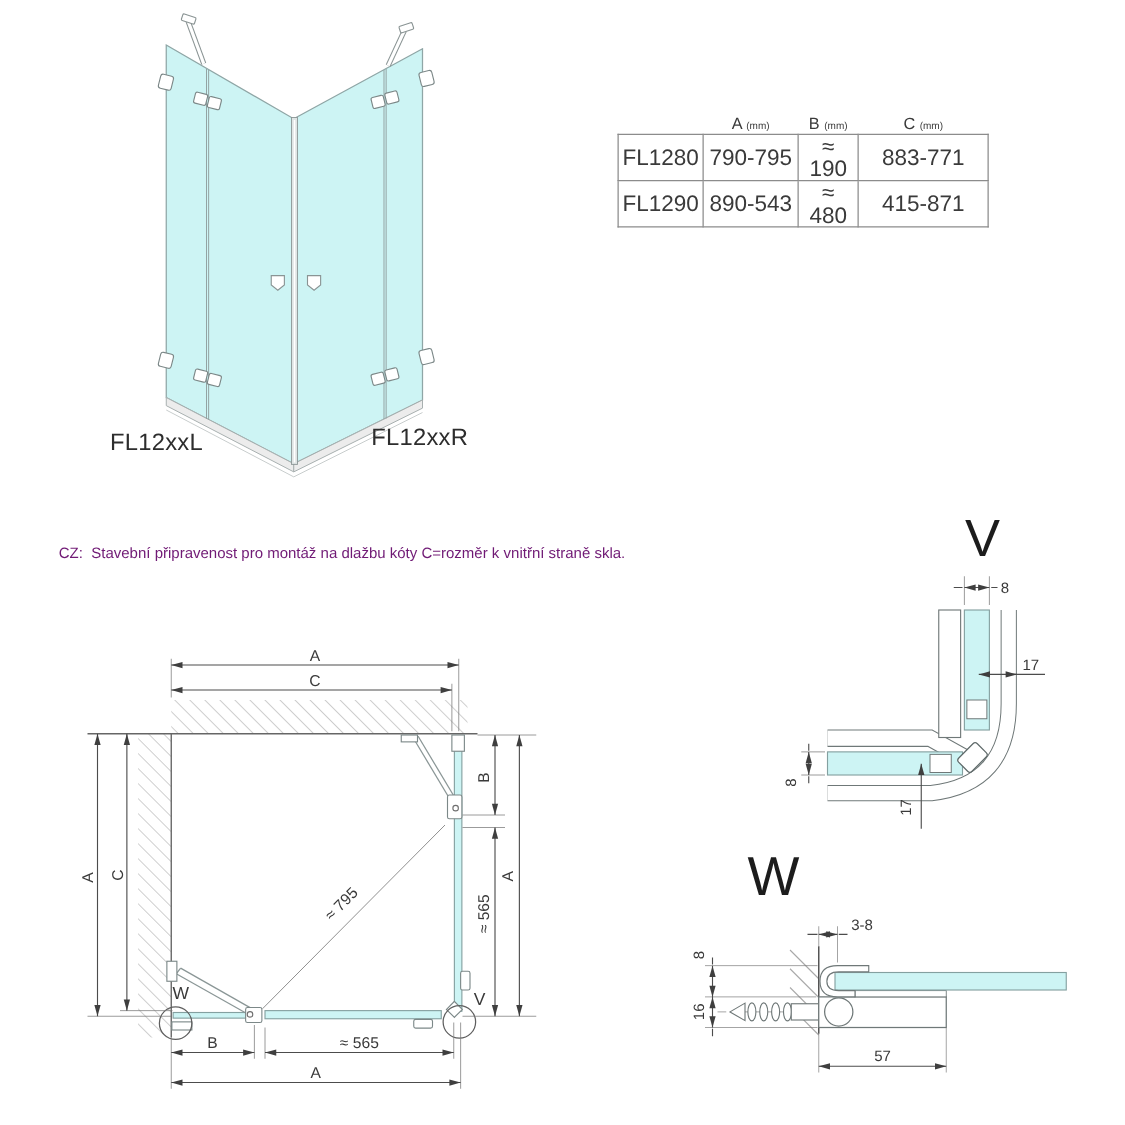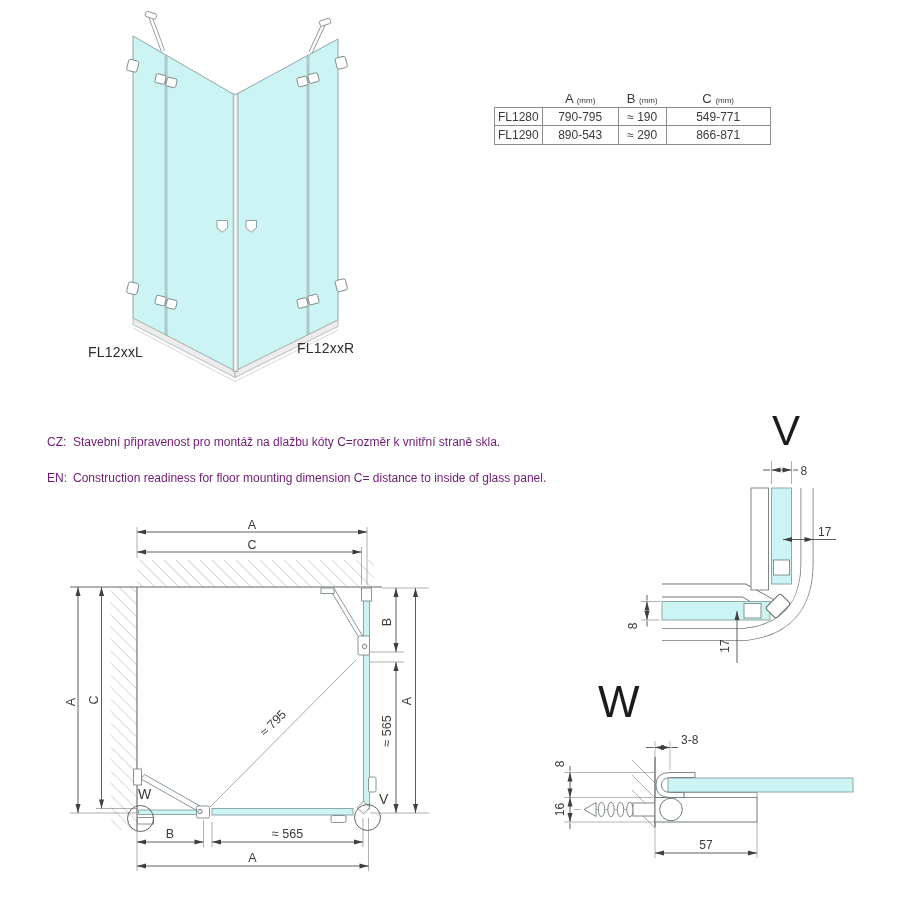--- a/index.html
+++ b/index.html
@@ -1,27 +1,27 @@
 <!DOCTYPE html>
 <html><head>
 <meta charset="utf-8">
 <style>
   html,body{margin:0;padding:0;background:#fff;}
   .page{position:relative;width:900px;height:900px;background:#ffffff;
         font-family:"Liberation Sans",sans-serif;overflow:hidden;color:#3a3a3a;}
   .abs{position:absolute;}
   
-  .model-label{position:absolute;font-size:14px;color:#2d2d2d;letter-spacing:.2px;text-align:center;}
+  .model-label{position:absolute;font-size:19px;color:#2d2d2d;letter-spacing:.2px;text-align:center;}
   
   .spec-table{position:absolute;left:494px;top:90px;border-collapse:collapse;
               table-layout:fixed;color:#3a3a3a;padding-left:48px;}
   .spec-table th{font-weight:normal;font-size:13px;height:17px;padding:0;border:none;
                  text-align:center;vertical-align:middle;}
   .spec-table th .unit{font-size:8px;}
-  .spec-table td{border:1px solid #8c8c8c;font-size:12px;height:17.3px;padding:0 3px;
+  .spec-table td{border:1px solid #8c8c8c;font-size:18px;height:17.3px;padding:0 3px;
                  text-align:center;vertical-align:middle;line-height:1;}
   .spec-table td.code{text-align:left;padding-left:3px;}
   
   .note{position:absolute;left:47px;font-size:12px;color:#701a75;white-space:nowrap;}
   .note .note-label{display:inline-block;width:26px;}
   
   .detail-letter{position:absolute;font-size:42px;line-height:1;color:#1c1c1c;}
   
   svg text{font-family:"Liberation Sans",sans-serif;fill:#3a3a3a;}
   text.dim{font-size:12.5px;}
@@ -116,36 +116,33 @@
         <tr>
       <th></th>
       <th><span>A</span> <span class="unit">(mm)</span></th>
       <th><span>B</span> <span class="unit">(mm)</span></th>
       <th><span>C</span> <span class="unit">(mm)</span></th>
     </tr>
     <tr>
       <td class="code">FL1280</td>
       <td>790-795</td>
       <td>≈ 190</td>
-      <td>549-771</td>
+      <td>883-771</td>
     </tr>
     <tr>
       <td class="code">FL1290</td>
       <td>890-543</td>
-      <td>≈ 290</td>
-      <td>866-871</td>
+      <td>≈ 480</td>
+      <td>415-871</td>
     </tr>
   </tbody>
     </table>
 
   <div class="note" style="top:435px;">
     <span class="note-label">CZ:</span><span>Stavební připravenost pro montáž na dlažbu kóty C=rozměr k vnitřní straně skla.</span>
-  </div>
-  <div class="note" style="top:471px;">
-    <span class="note-label">EN:</span><span>Construction readiness for floor mounting dimension C= distance to inside of glass panel.</span>
   </div>
 
   <svg class="abs" style="left:50px;top:505px;" width="380" height="390" viewBox="50 505 380 390">
 
     <g>
       <rect x="137" y="560" width="237" height="27" fill="url(#hatch)"></rect>
       <rect x="110.5" y="587" width="26.5" height="243" fill="url(#hatch)"></rect>
     </g>
 
     <g stroke="#666666">

